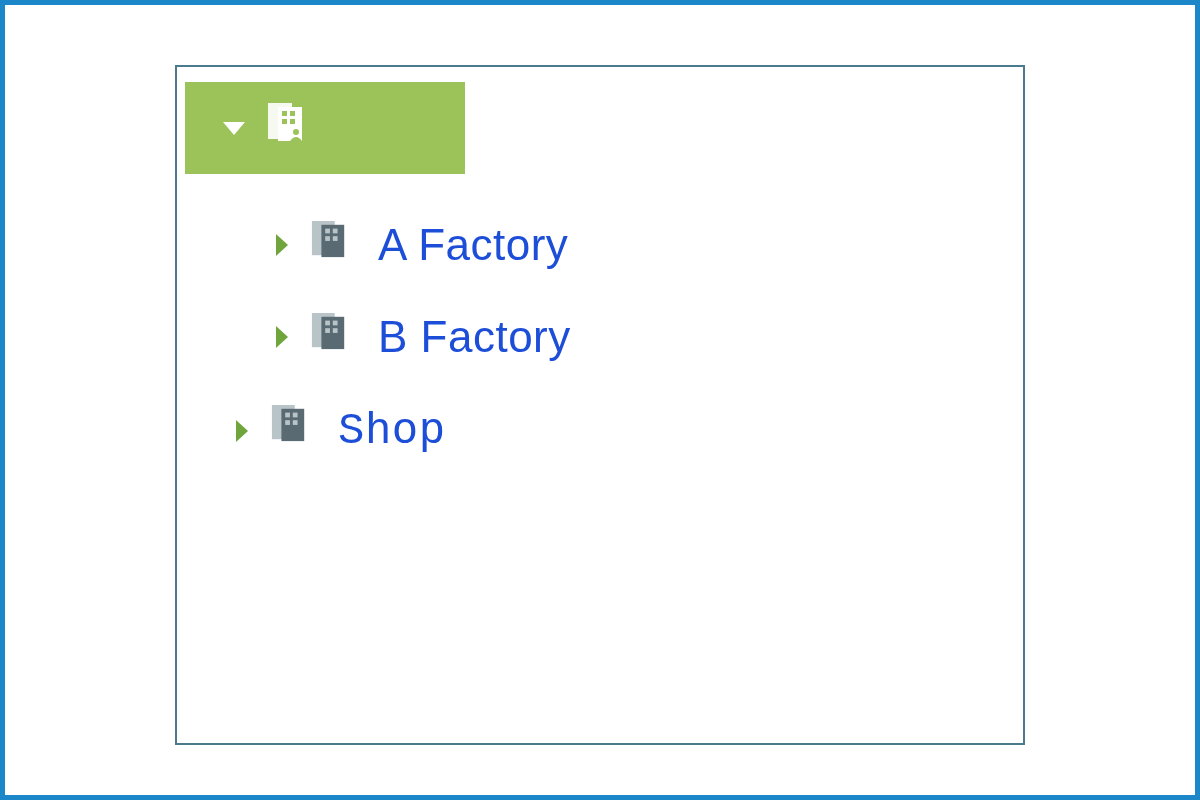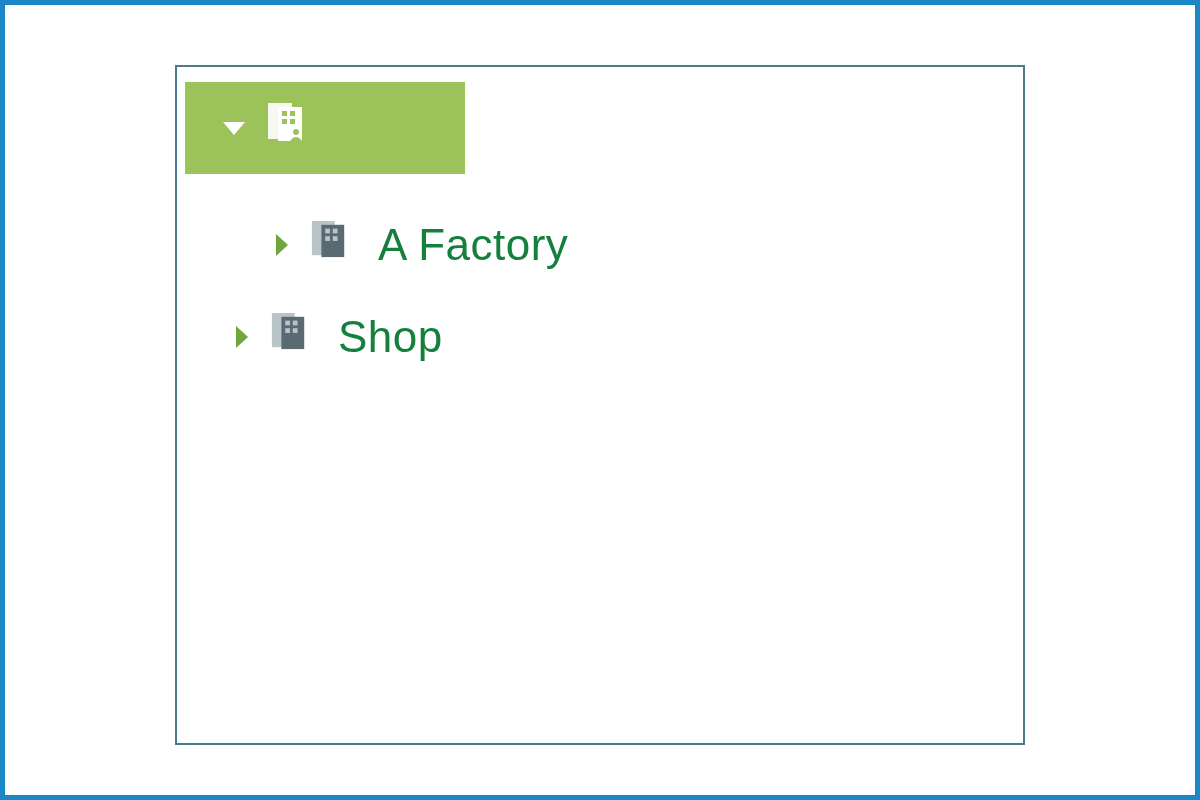--- a/index.html
+++ b/index.html
@@ -14,38 +14,39 @@
     position:absolute;
     left:175px; top:65px;
     width:850px; height:680px;
     border:2px solid #4a7a8c;
     background:#fff;
   }
   .tree { width:100%; }
   .tree-row {
     display:flex; align-items:center;
     font-size:44px;
-    color:#15803d;
+    color:#1d4ed8;
     font-weight:400;
   }
   .row-pad { height:25px; }
   .root-row {
     width:280px; height:92px;
     background:#9bc359;
     padding-left:35px;
     margin-top:15px;
     margin-left:8px;
   }
   .child-row {
     margin-left:95px;
     padding:20px 0 20px 0;
   }
   .child2-row {
     margin-left:55px;
     padding:20px 16px 20px 0;
+    font-family:Liberation Mono, monospace;
   }
   .child-label {
     margin-left:30px;
     letter-spacing:0.5px;
   }
   
   .caret-down svg, .caret-right svg { display:block; }
   .caret-right { width:20px; display:flex; justify-content:center; }
   .caret-down { width:28px; display:flex; justify-content:center; }
   
@@ -95,20 +96,40 @@
           <rect x="24" y="10" width="5" height="5" fill="#b9c4c9"></rect>
           <rect x="16" y="18" width="5" height="5" fill="#b9c4c9"></rect>
           <rect x="24" y="18" width="5" height="5" fill="#b9c4c9"></rect>
           <circle cx="30" cy="31" r="3" fill="#5a6a72"></circle>
           <path d="M24 40 Q30 32 36 40 Z" fill="#5a6a72"></path>
         </svg>
       </span>
       <span class="child-label">A Factory</span>
     </div>
 
+    <div class="tree-row child-row">
+      <span class="caret-right">
+        <svg width="16" height="26" viewBox="0 0 16 26">
+            <path d="M2 2 L14 13 L2 24 Z" fill="#6fa53c"></path>
+          </svg>
+      </span>
+      <span class="bld-icon">
+        <svg width="38" height="42" viewBox="0 0 40 44">
+          <rect x="2" y="2" width="24" height="36" fill="#b9c4c9"></rect>
+          <rect x="12" y="6" width="24" height="34" fill="#5a6a72"></rect>
+          <rect x="16" y="10" width="5" height="5" fill="#b9c4c9"></rect>
+          <rect x="24" y="10" width="5" height="5" fill="#b9c4c9"></rect>
+          <rect x="16" y="18" width="5" height="5" fill="#b9c4c9"></rect>
+          <rect x="24" y="18" width="5" height="5" fill="#b9c4c9"></rect>
+          <circle cx="30" cy="31" r="3" fill="#5a6a72"></circle>
+          <path d="M24 40 Q30 32 36 40 Z" fill="#5a6a72"></path>
+        </svg>
+      </span>
+      <span class="child-label">B Factory</span>
+    </div>
 
 
     <div class="tree-row child2-row">
       <span class="caret-right">
         <svg width="16" height="26" viewBox="0 0 16 26">
             <path d="M2 2 L14 13 L2 24 Z" fill="#6fa53c"></path>
           </svg>
       </span>
       <span class="bld-icon">
         <svg width="38" height="42" viewBox="0 0 40 44">

